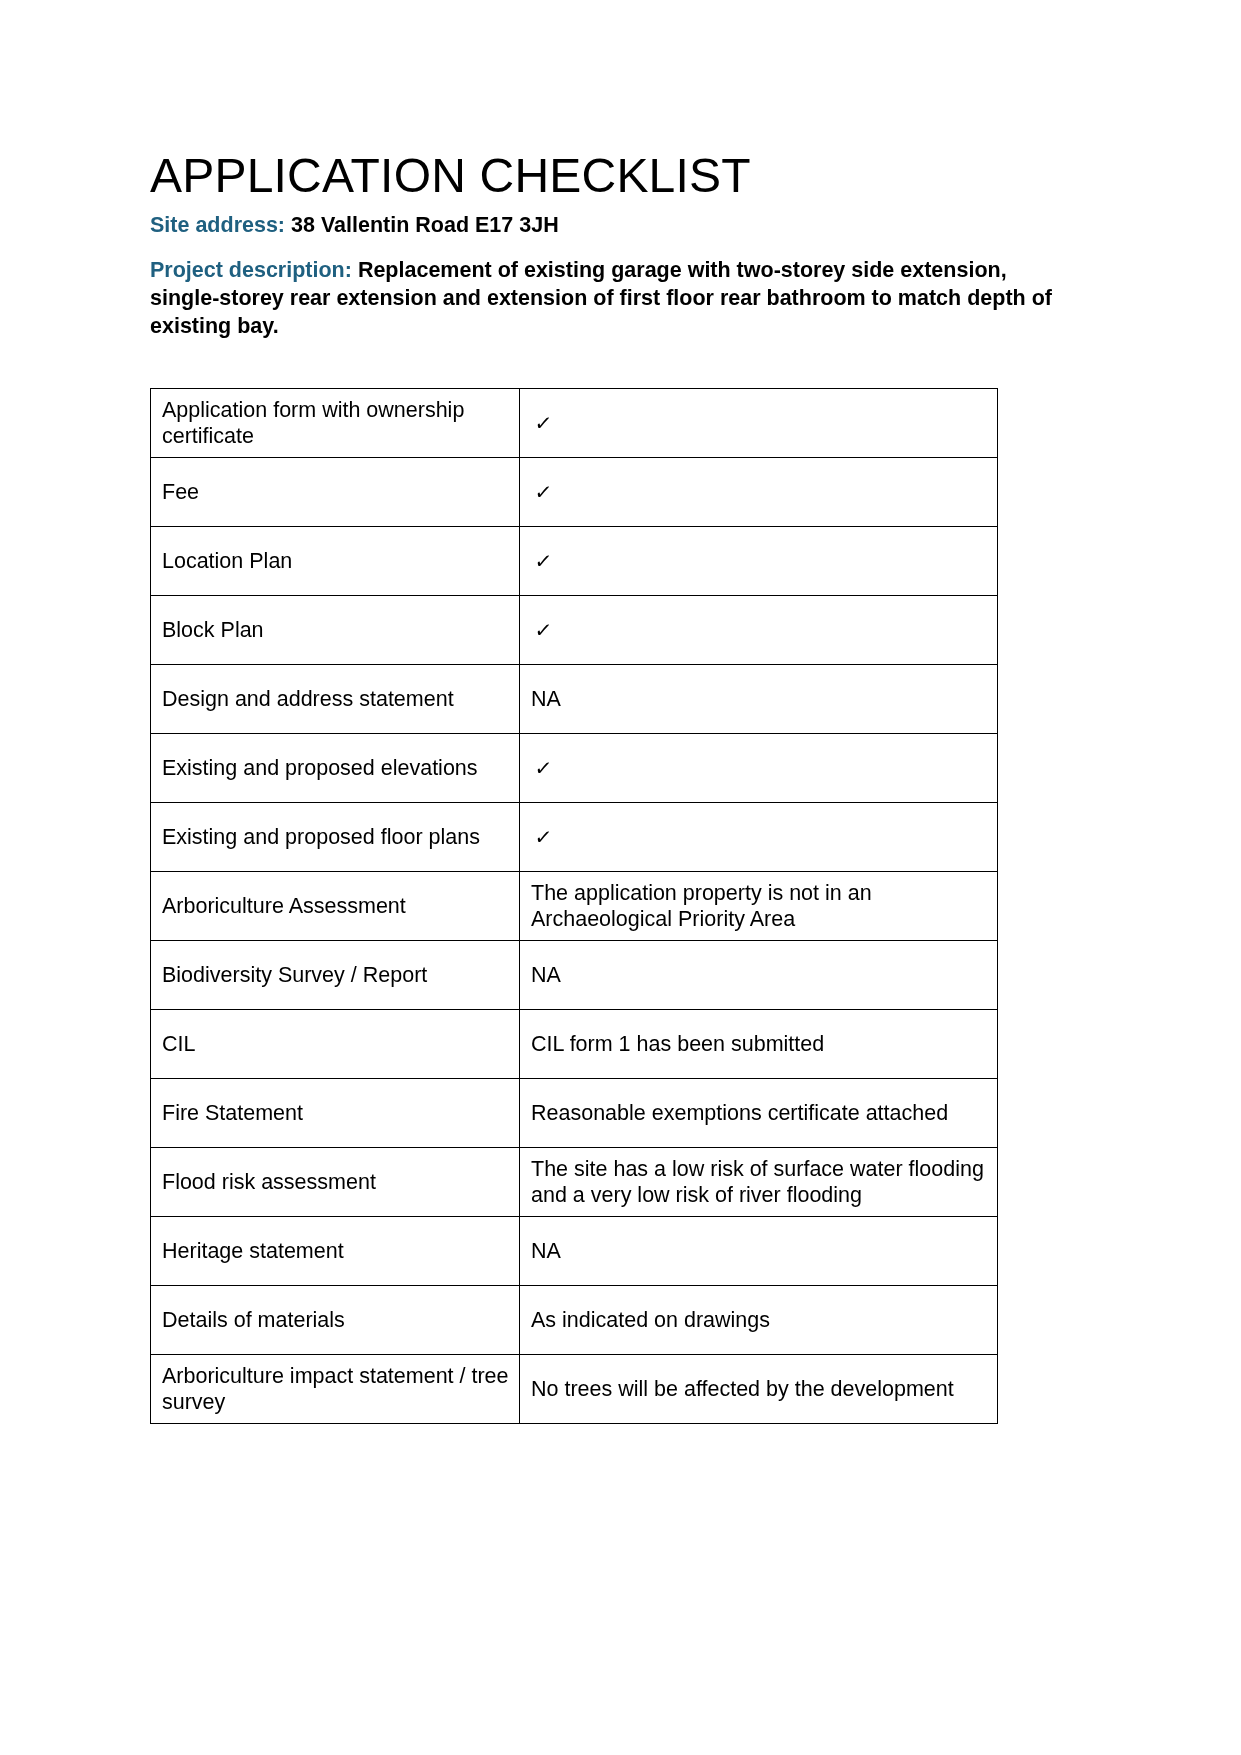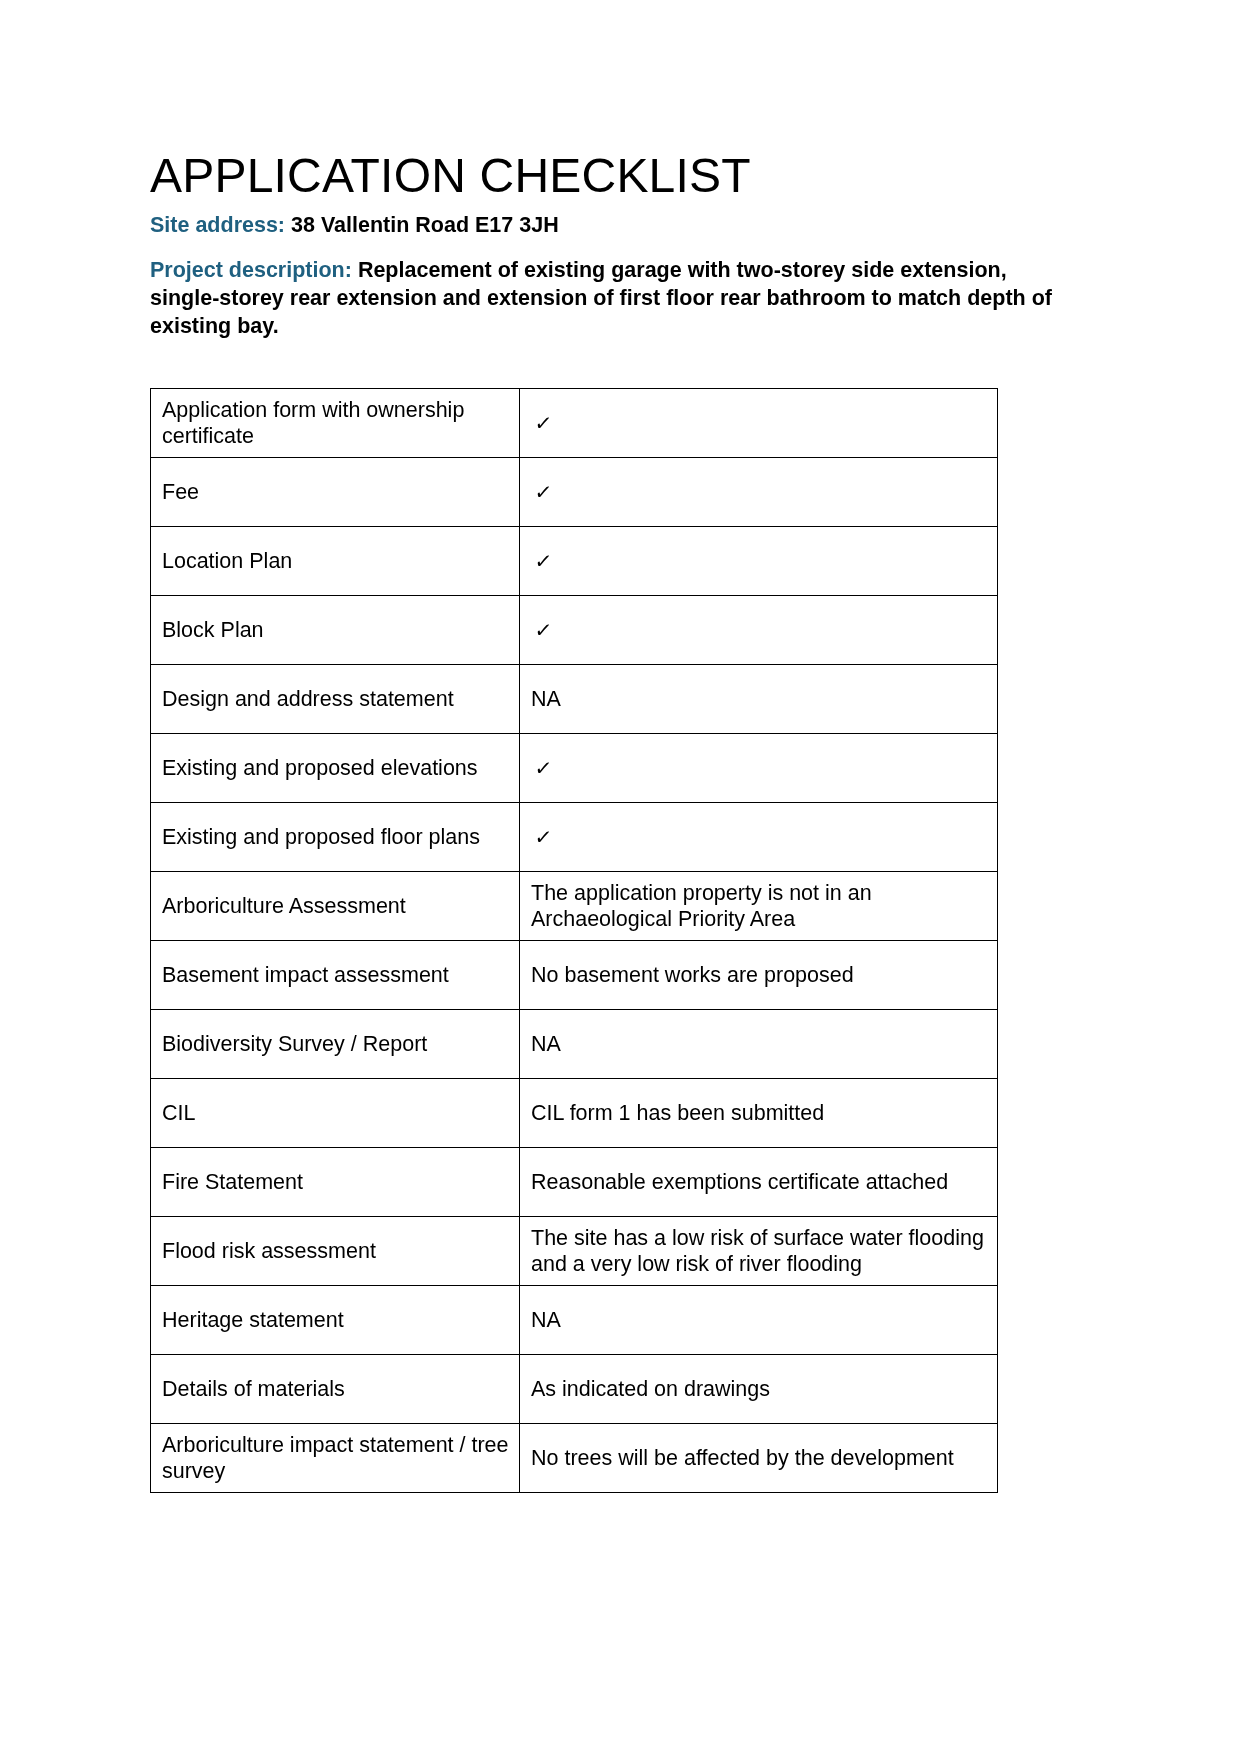--- a/index.html
+++ b/index.html
@@ -120,24 +120,20 @@
       </tr>
       <tr>
         <td class="item">Existing and proposed floor plans</td>
         <td class="status"><span class="tick">✓</span></td>
       </tr>
       <tr>
         <td class="item">Arboriculture Assessment</td>
         <td class="status">The application property is not in an Archaeological Priority Area</td>
       </tr>
       <tr>
-        <td class="item">Basement impact assessment</td>
-        <td class="status">No basement works are proposed</td>
-      </tr>
-      <tr>
         <td class="item">Biodiversity Survey / Report</td>
         <td class="status">NA</td>
       </tr>
       <tr>
         <td class="item">CIL</td>
         <td class="status">CIL form 1 has been submitted</td>
       </tr>
       <tr>
         <td class="item">Fire Statement</td>
         <td class="status">Reasonable exemptions certificate attached</td>

